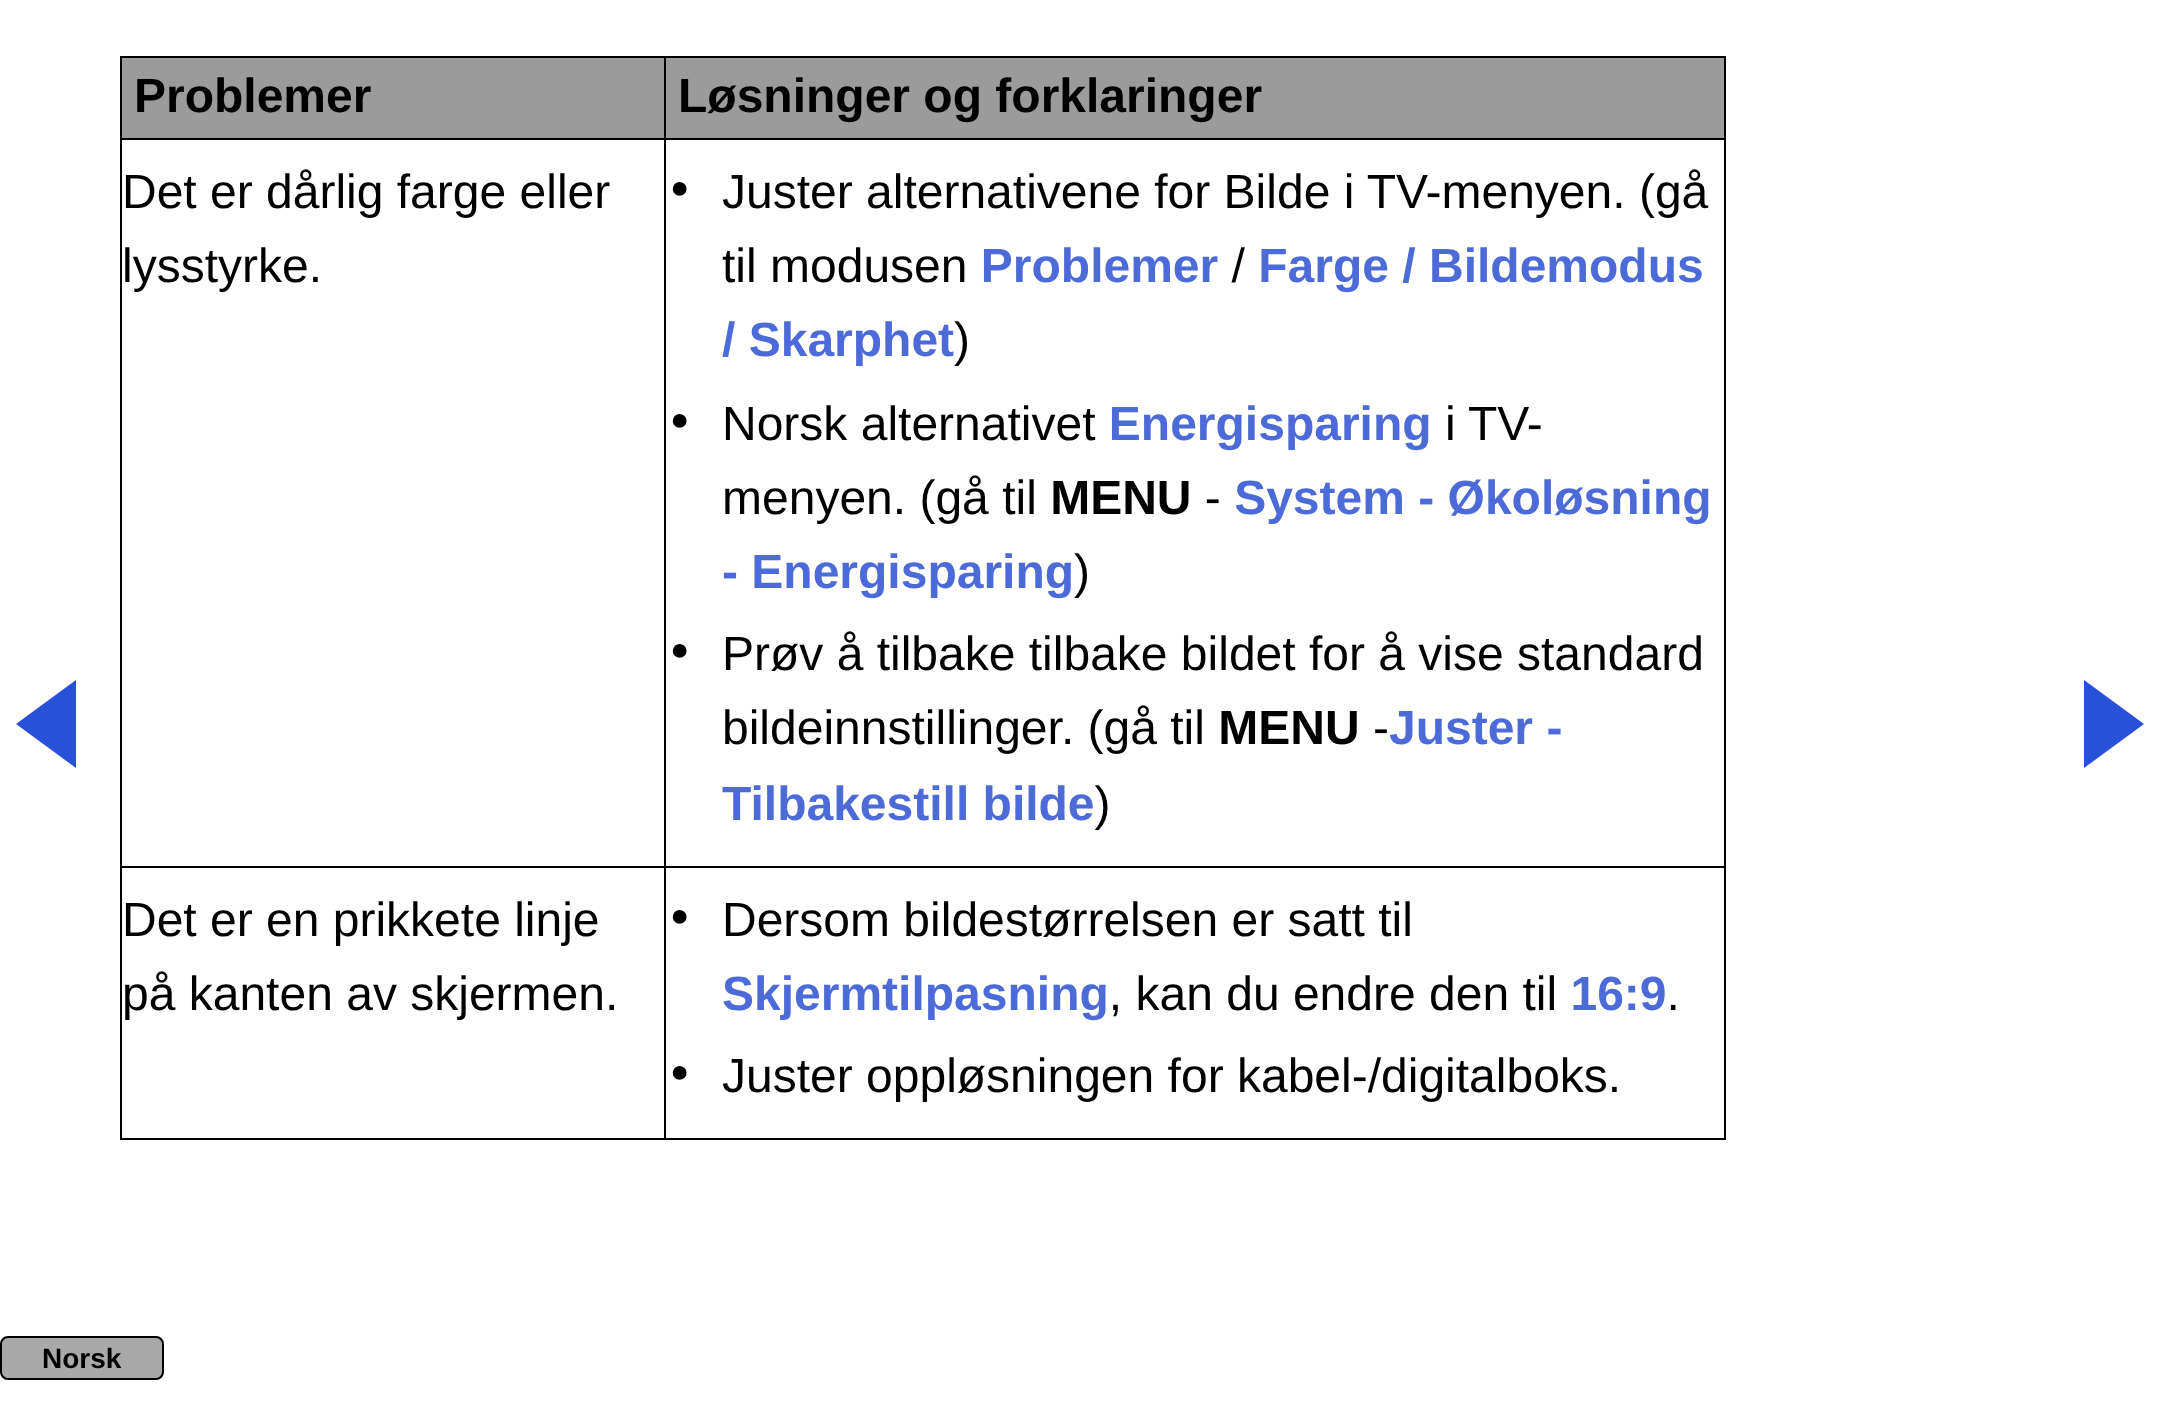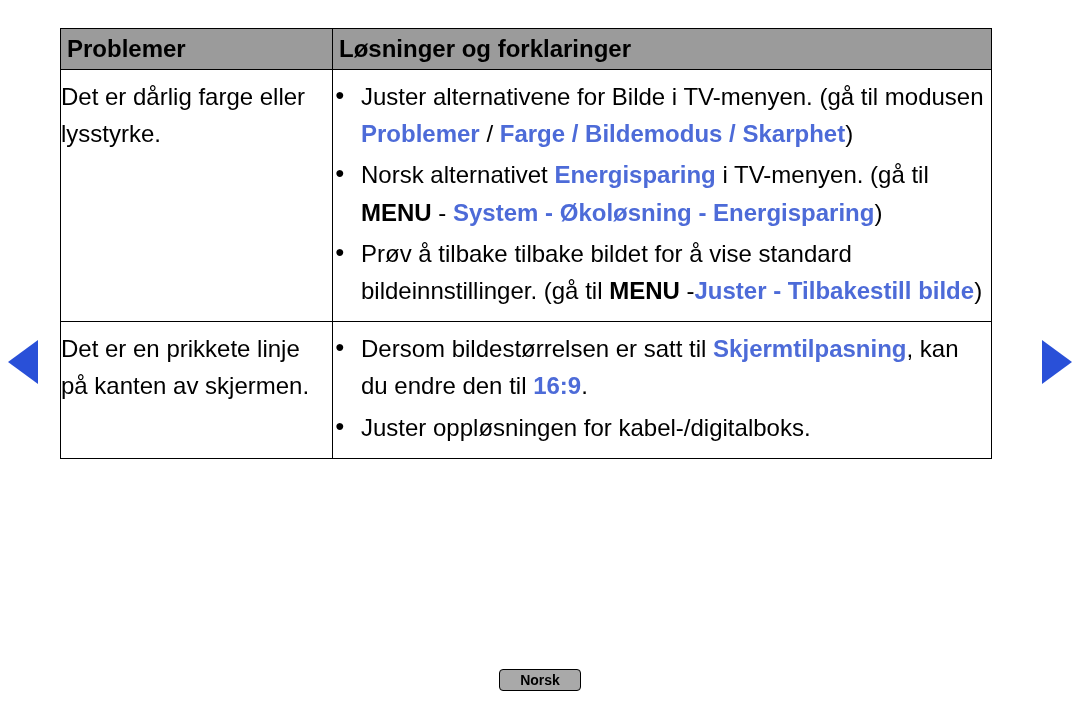--- a/index.html
+++ b/index.html
@@ -11,21 +11,21 @@
     font-family:Arial,Helvetica,sans-serif;
     font-size:24px;
     color:#000;
     position:relative;
   }
   .page{
     padding:28px 60px 0 60px;
   }
   table.tbl{
     border-collapse:collapse;
-    width:932px;
+    width:803px;
   }
   table.tbl th{
     background:#9b9b9b;
     text-align:left;
     font-weight:bold;
     padding:6px 8px 6px 6px;
     border:1px solid #000;
   }
   table.tbl td{
     vertical-align:top;
@@ -82,21 +82,20 @@
   .arrow-right{
     right:8px;
     border-left:30px solid #2950d8;
   }
   
   .footer{
     position:absolute;
     bottom:14px;
     left:0;
     right:0;
-    text-align:center;
   }
   .footer-pill{
     display:inline-block;
     background:#a9a9a9;
     border:1px solid #000;
     border-radius:4px;
     font-size:14px;
     font-weight:bold;
     padding:2px 20px;
   }

